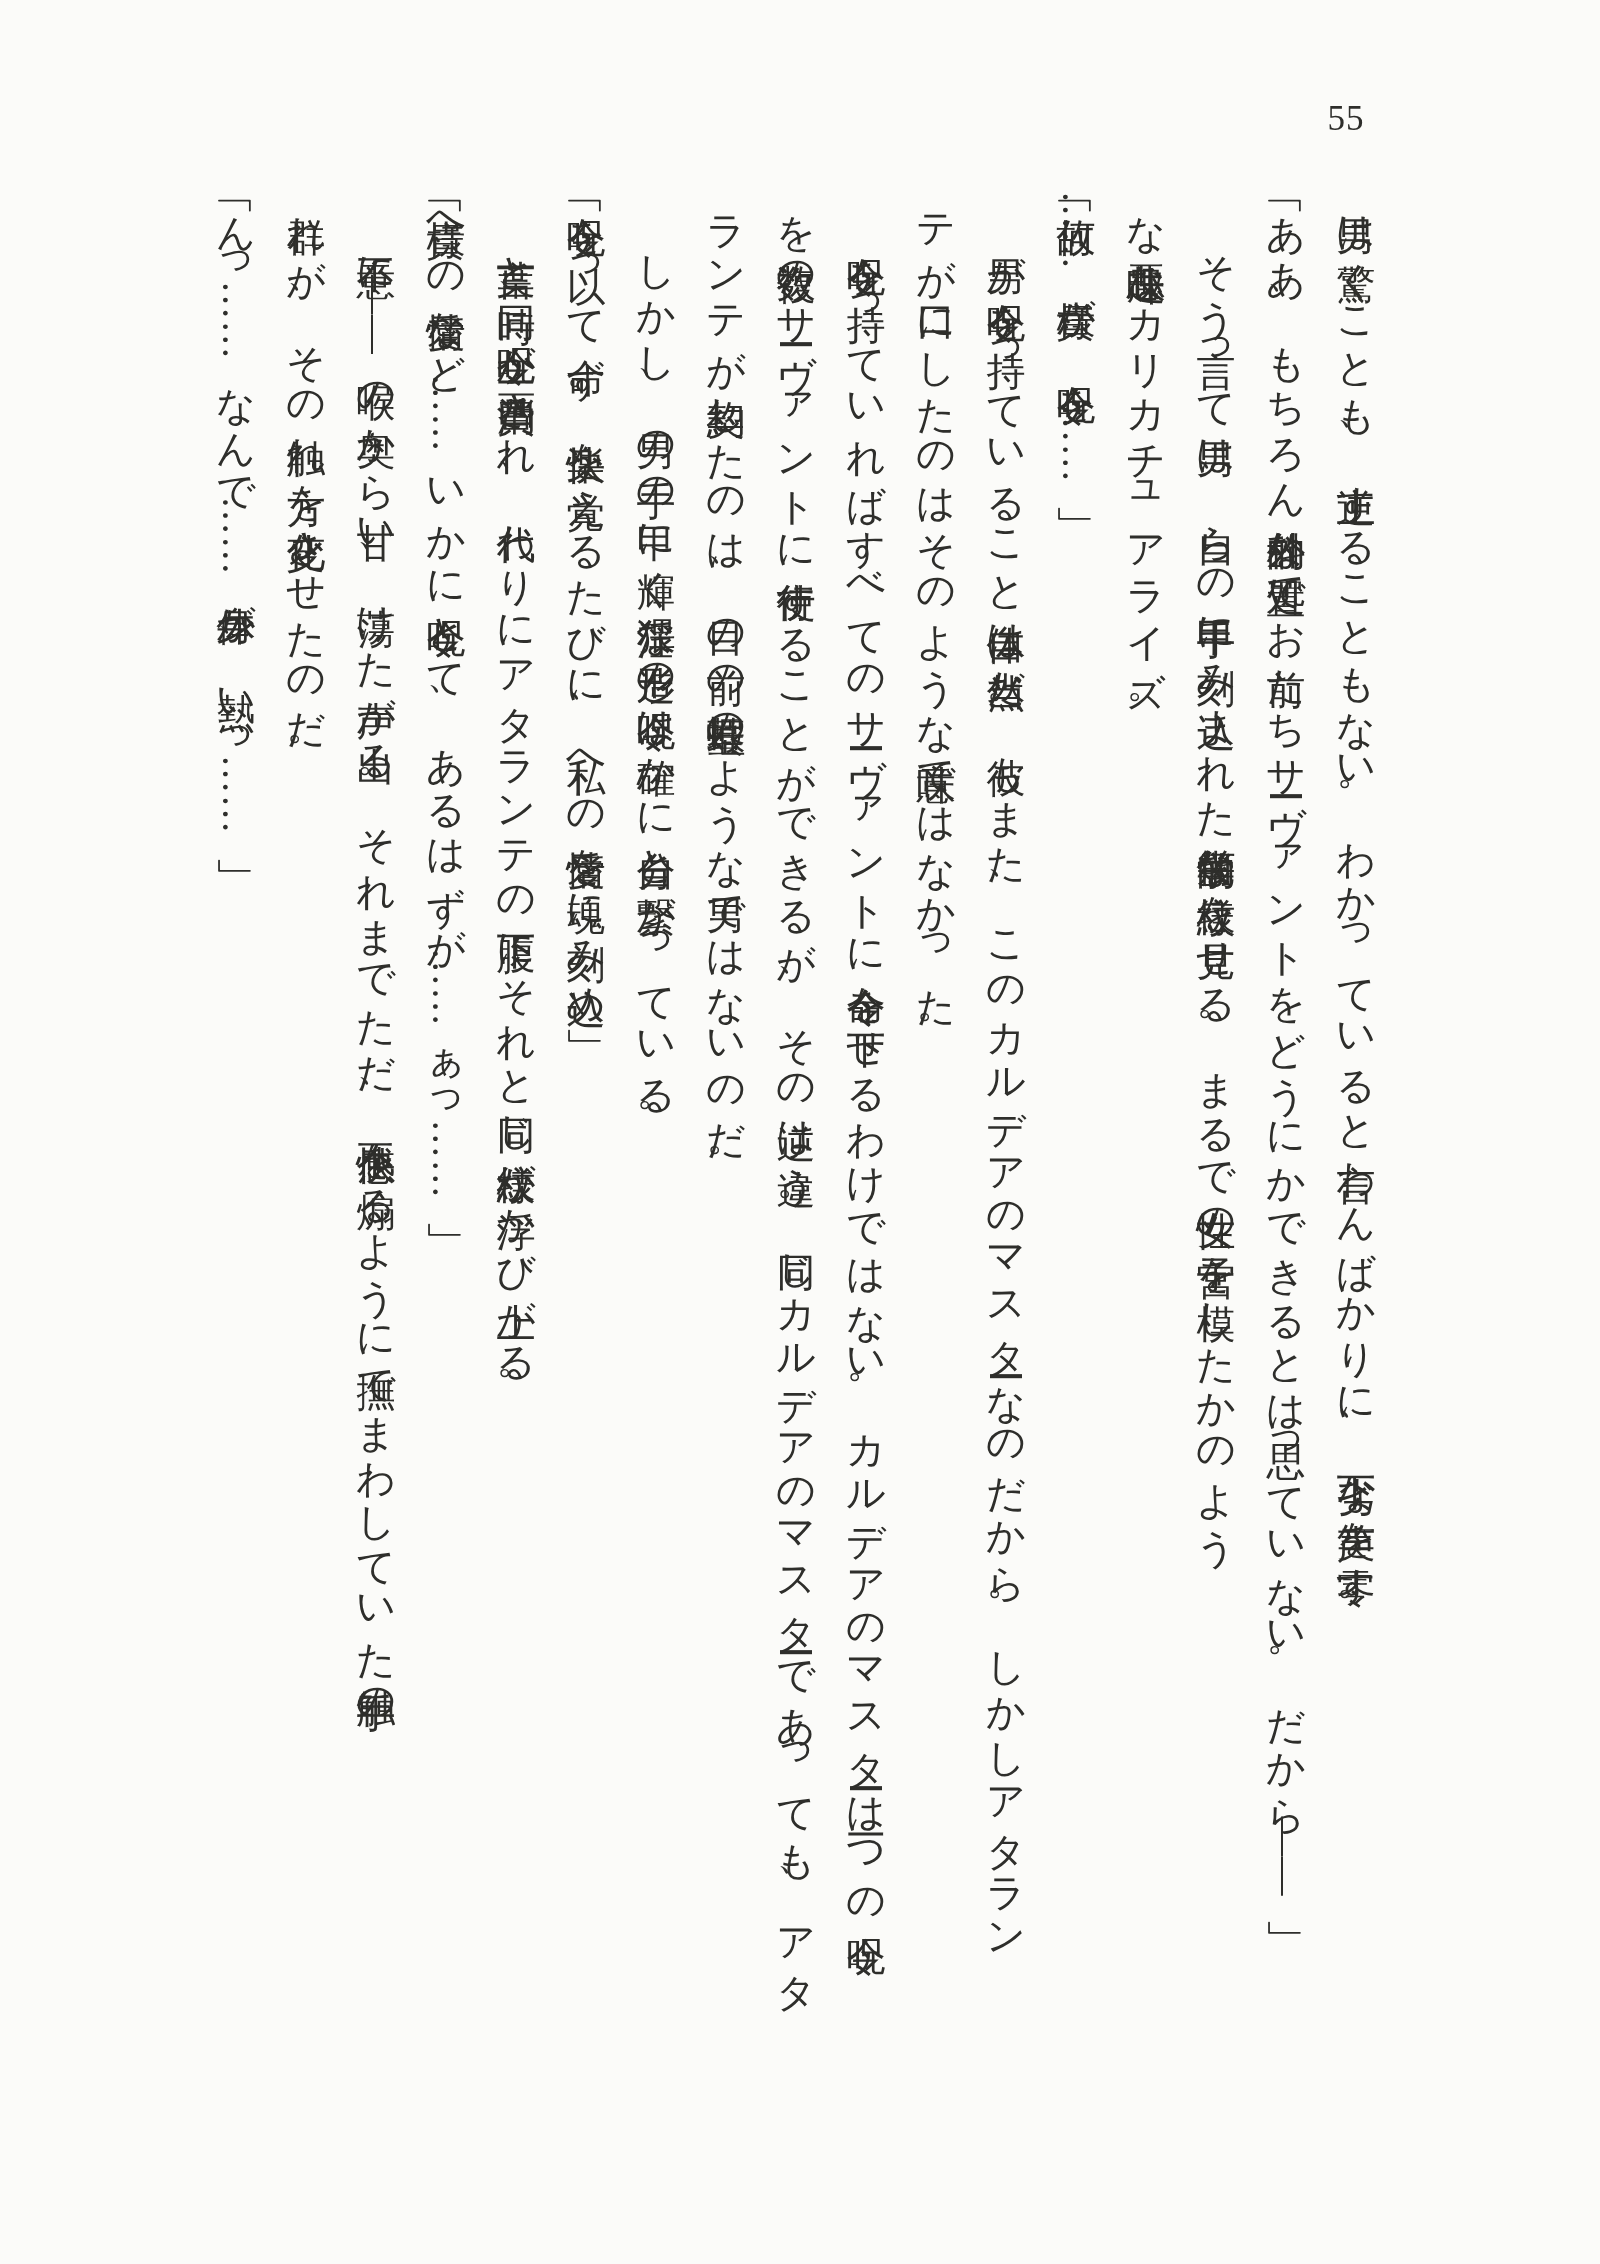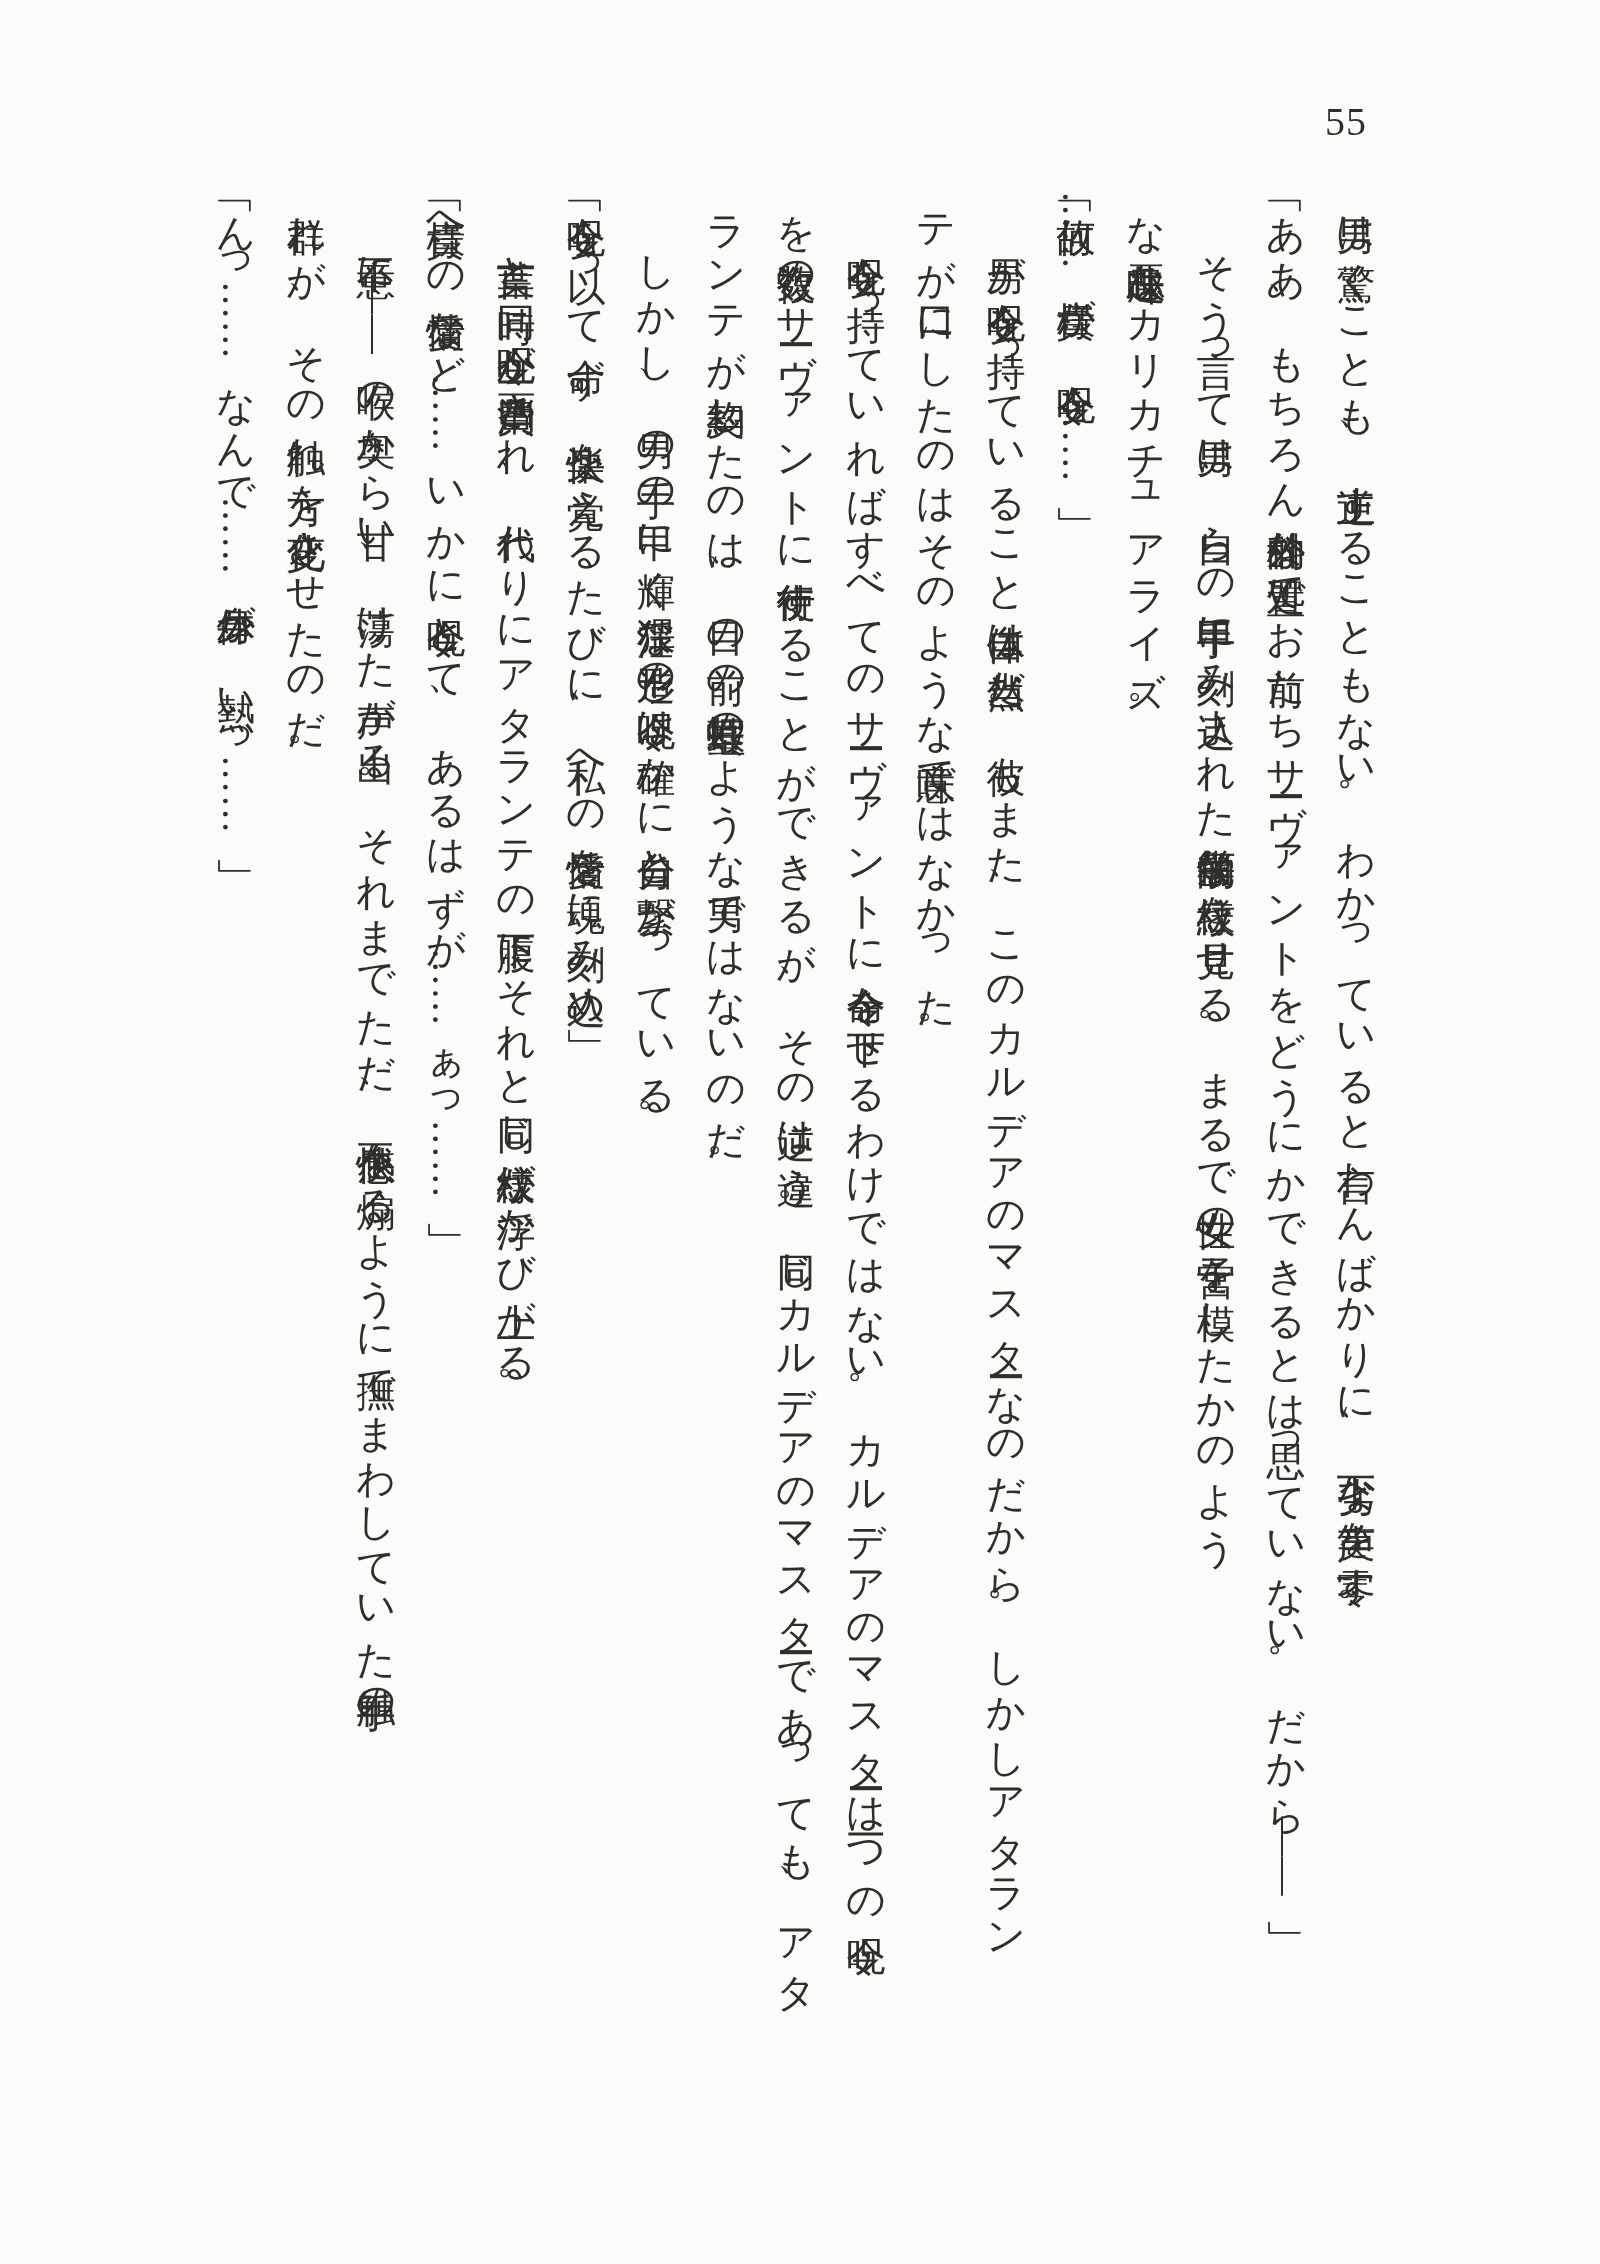--- a/index.html
+++ b/index.html
@@ -17,21 +17,21 @@
   .page {
     position: absolute;
     inset: 0;
   }
   .page-number {
     position: absolute;
     top: 100px;
     right: 214px;
     width: 80px;
     text-align: center;
-    font-size: 40px;
+    font-size: 35px;
     line-height: 1.1;
     letter-spacing: 1px;
     color: #2e2e2b;
   }
   .text-block {
     position: absolute;
     top: 188px;
     right: 209px;
     height: 1950px;
     writing-mode: vertical-rl;

